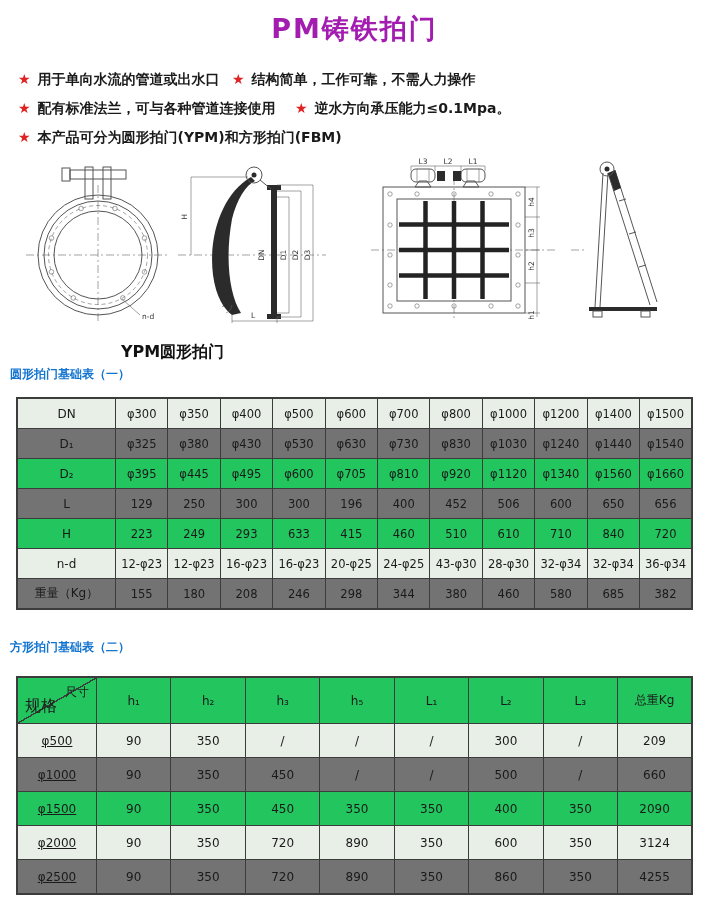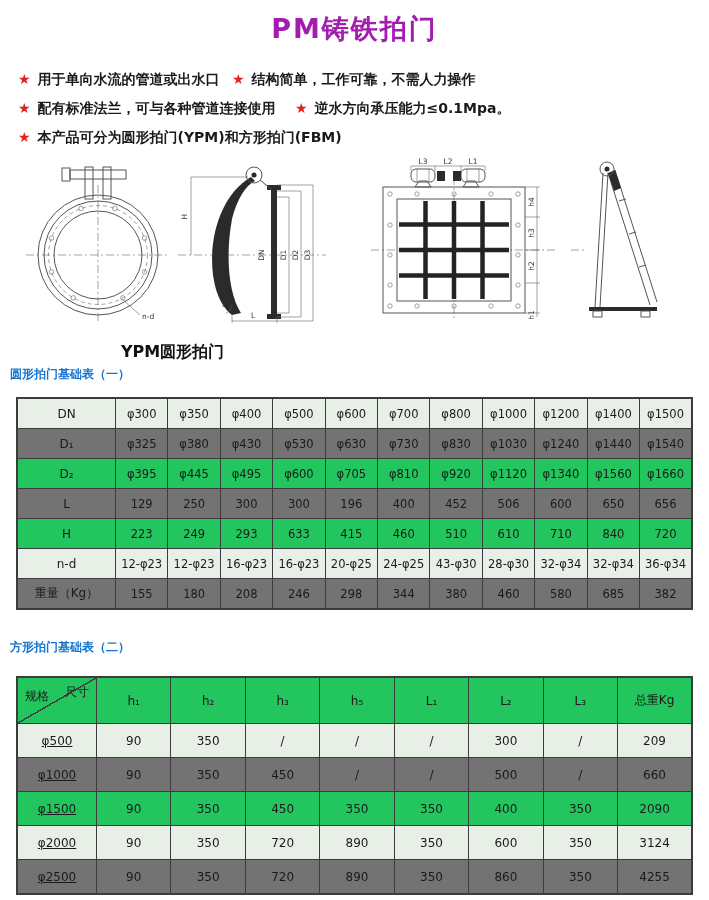--- a/index.html
+++ b/index.html
@@ -48,21 +48,21 @@
   .c0{background:#e8efe7;}
   .c1{background:#737373;}
   .c2{background:#22c55e;}
   .diag{
     position:relative;
     background-image:linear-gradient(to bottom right,
       transparent calc(50% - 0.7px), #3c3c3c calc(50% - 0.7px),
       #3c3c3c calc(50% + 0.7px), transparent calc(50% + 0.7px));
   }
   .diag-top{position:absolute;top:6px;right:7px;font-size:12px;}
-  .diag-bottom{position:absolute;bottom:18px;left:7px;font-size:12px;text-align:right;}
+  .diag-bottom{position:absolute;bottom:6px;left:7px;font-size:16px;text-align:right;}
 </style>
 </head>
 <body>
 
 <div class="page-title">PM铸铁拍门</div>
 
 <div class="features">
   <div class="feat-line l1">
     <span class="feat">
       <span class="star">★</span>

